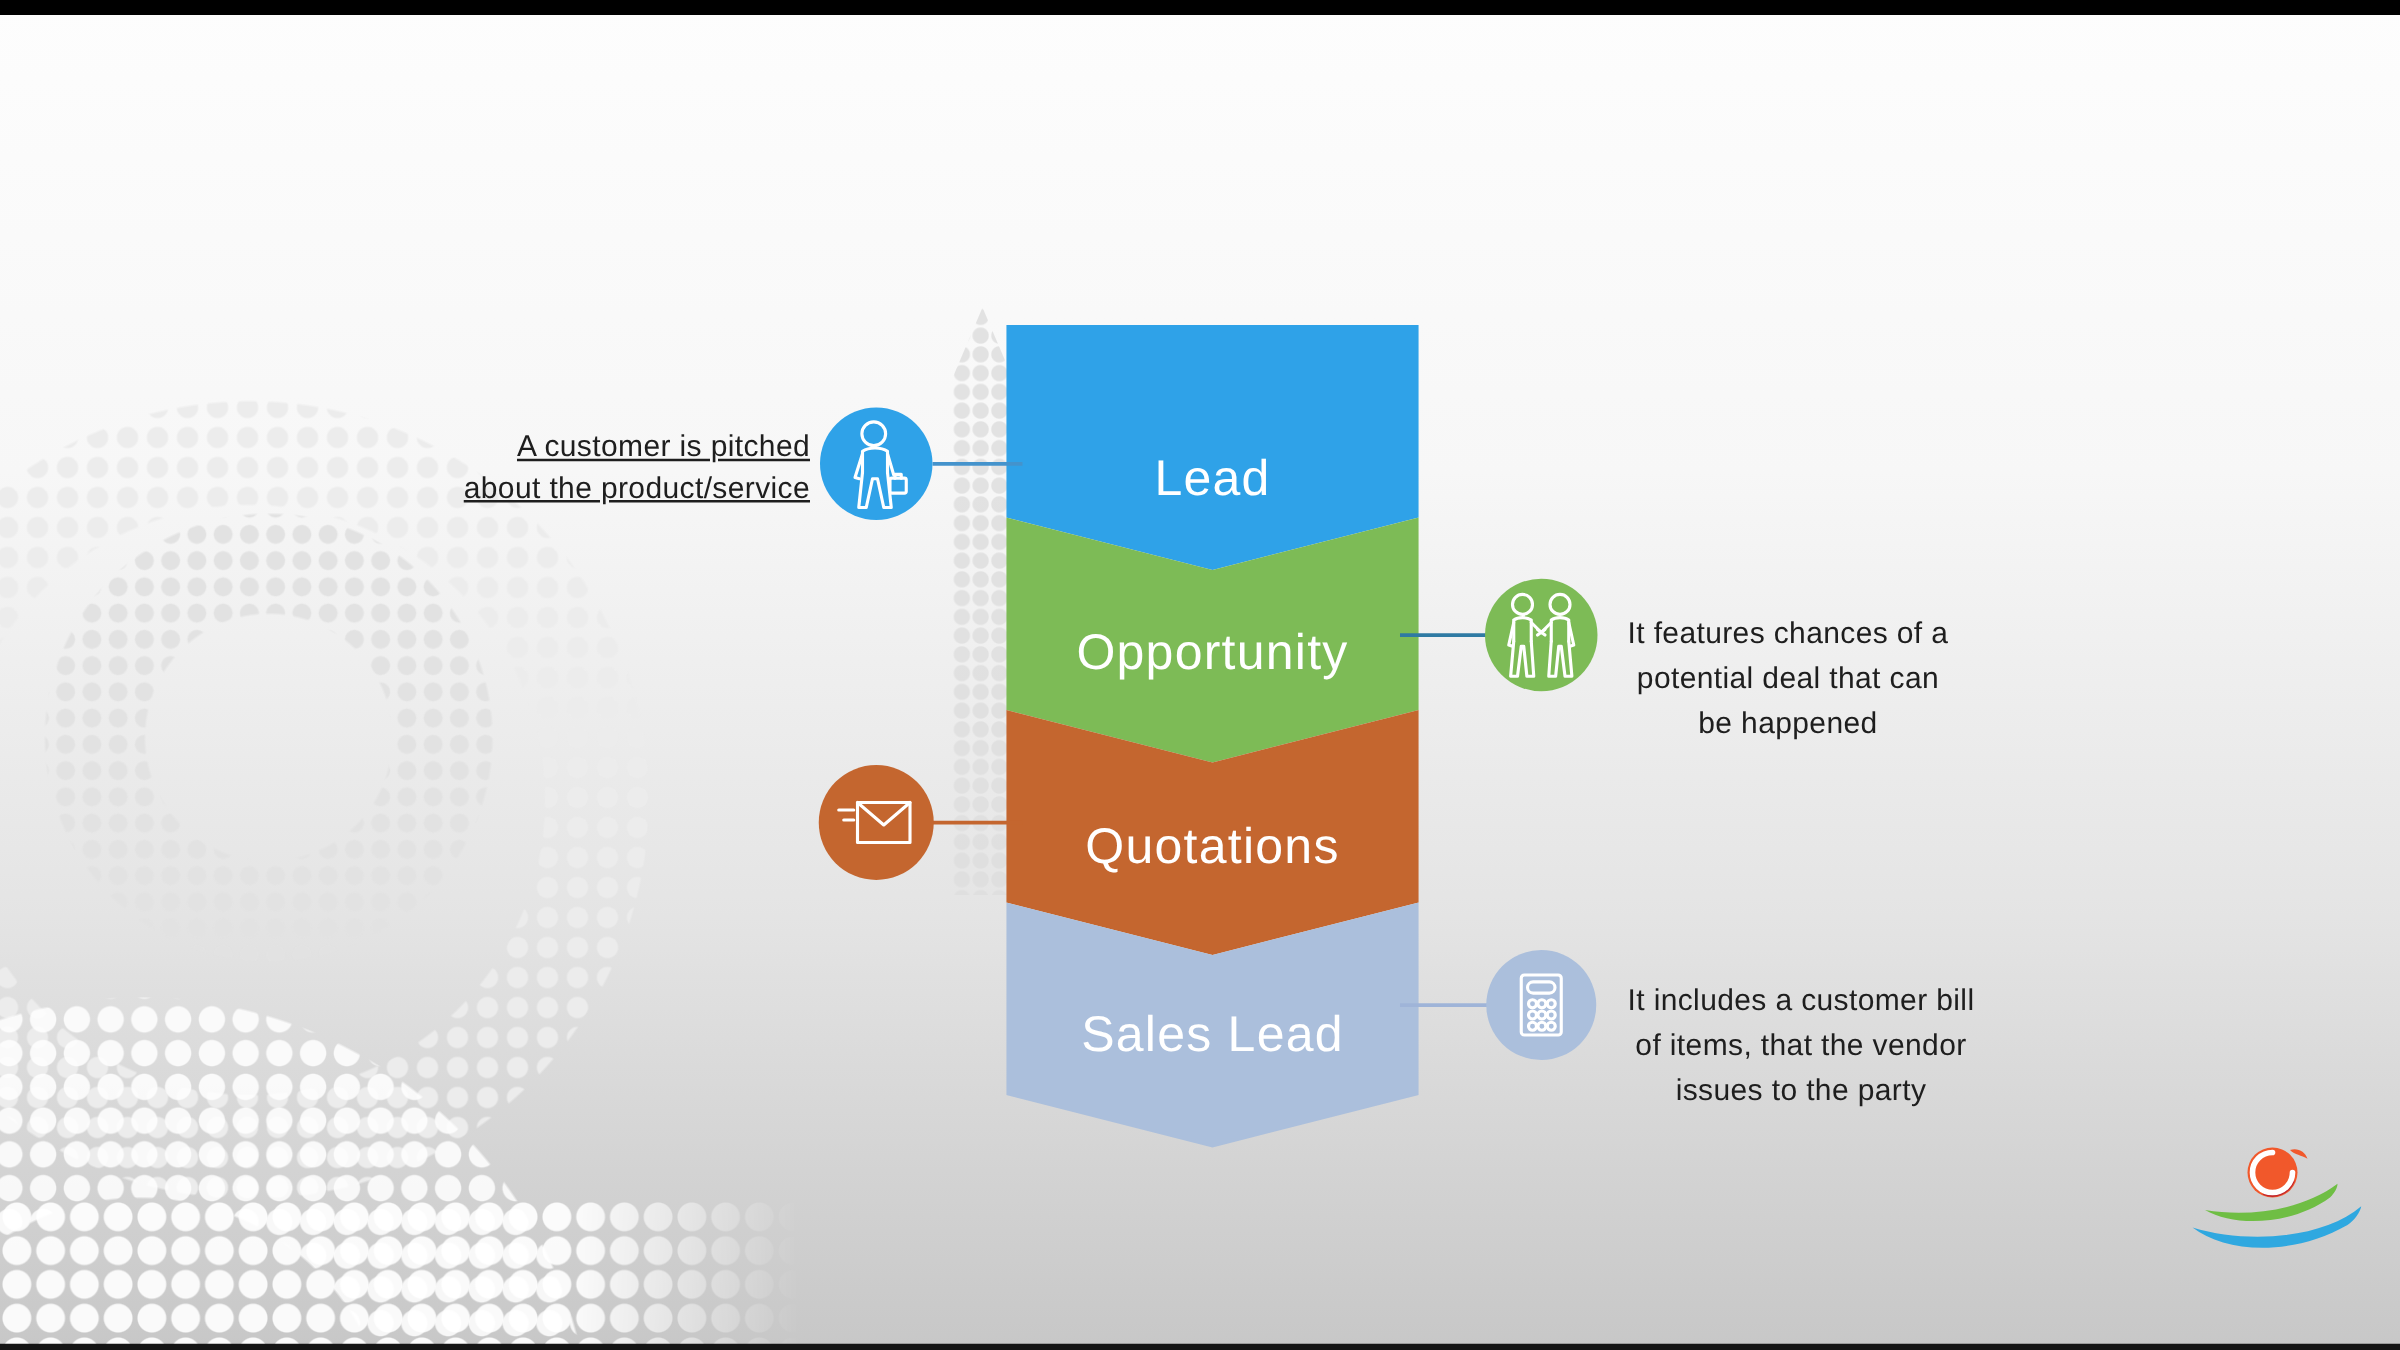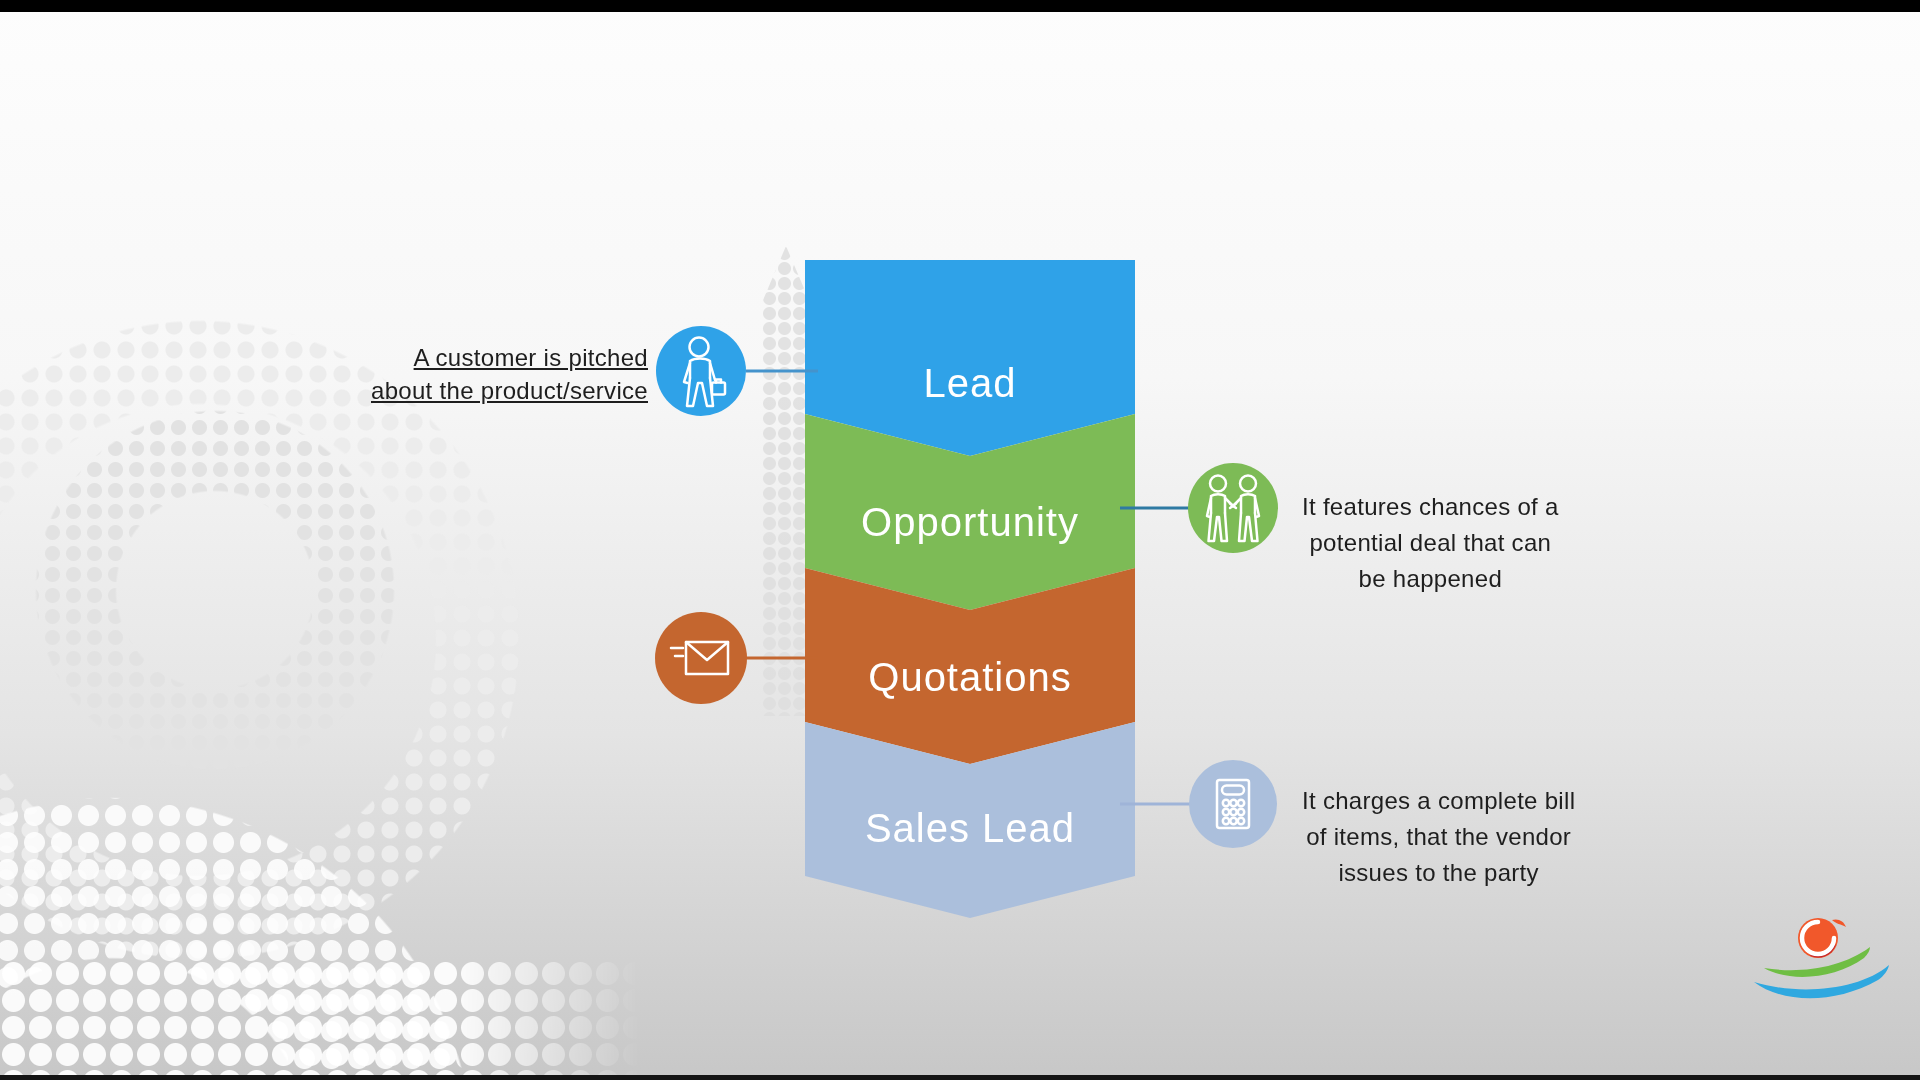--- a/index.html
+++ b/index.html
@@ -135,21 +135,21 @@
         <circle cx="51.5" cy="68" r="3.2"></circle>
         <circle cx="59" cy="68" r="3.2"></circle>
     </g>
   </svg>
 
   <div class="annot right-align" style="right:1272px;top:341px">A customer is pitched
 about the product/service</div>
   <div class="annot left-align" style="left:1302px;top:489px">It features chances of a
 potential deal that can
 be happened</div>
-  <div class="annot left-align" style="left:1302px;top:783px">It charges a complete bill
+  <div class="annot left-align" style="left:1302px;top:783px">It includes a customer bill
 of items, that the vendor
 issues to the party</div>
 
   <svg class="abs" id="logo" width="150" height="100" viewBox="0 0 150 100">
     <path d="M2,70 C28,90 80,94 126,68 C132,64 136,58 137,53 C108,78 48,84 2,70 Z" fill="#2FA8E0"></path>
     <path d="M12,56 C36,70 82,68 112,46 C116,42 118,38 118,35 C90,56 48,62 12,56 Z" fill="#6FBE44"></path>
     <circle cx="66" cy="26" r="20" fill="#F1582B"></circle>
     <path d="M59,42 A17,17 0 0 0 82,32" stroke-width="4" fill="none" stroke="#C1272D"></path>
     <path d="M66,10 A16,16 0 1 0 82,26" stroke="#ffffff" stroke-width="4.5" fill="none" stroke-linecap="round"></path>
     <path d="M80,8 C86,6 92,9 94,15 C89,12 84,12 80,8 Z" fill="#F1582B"></path>

